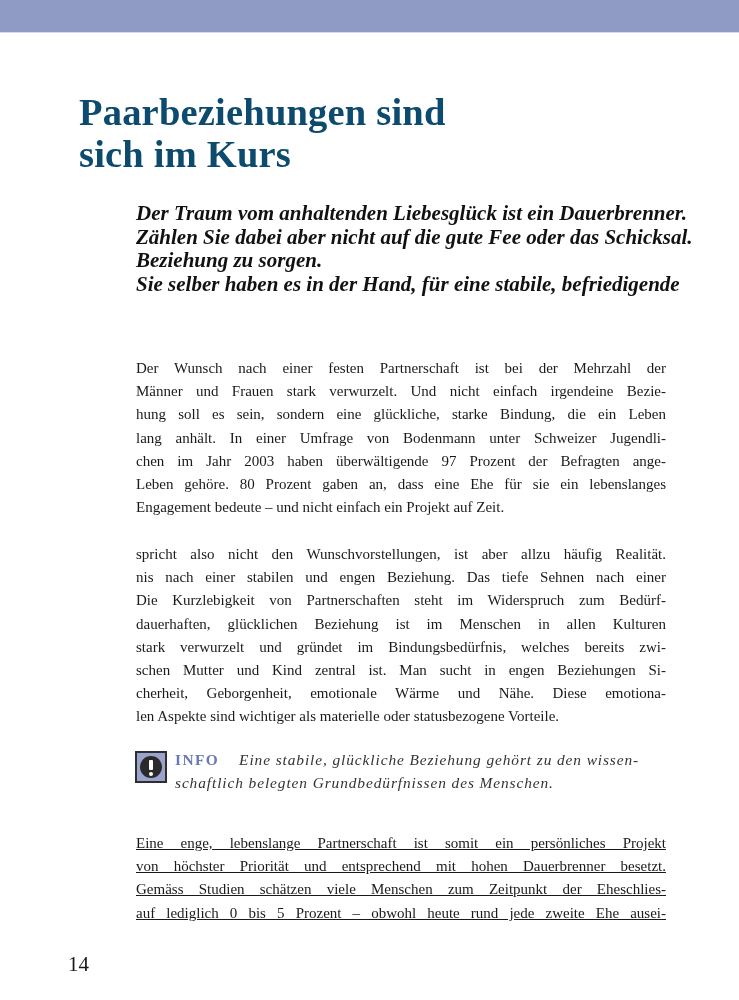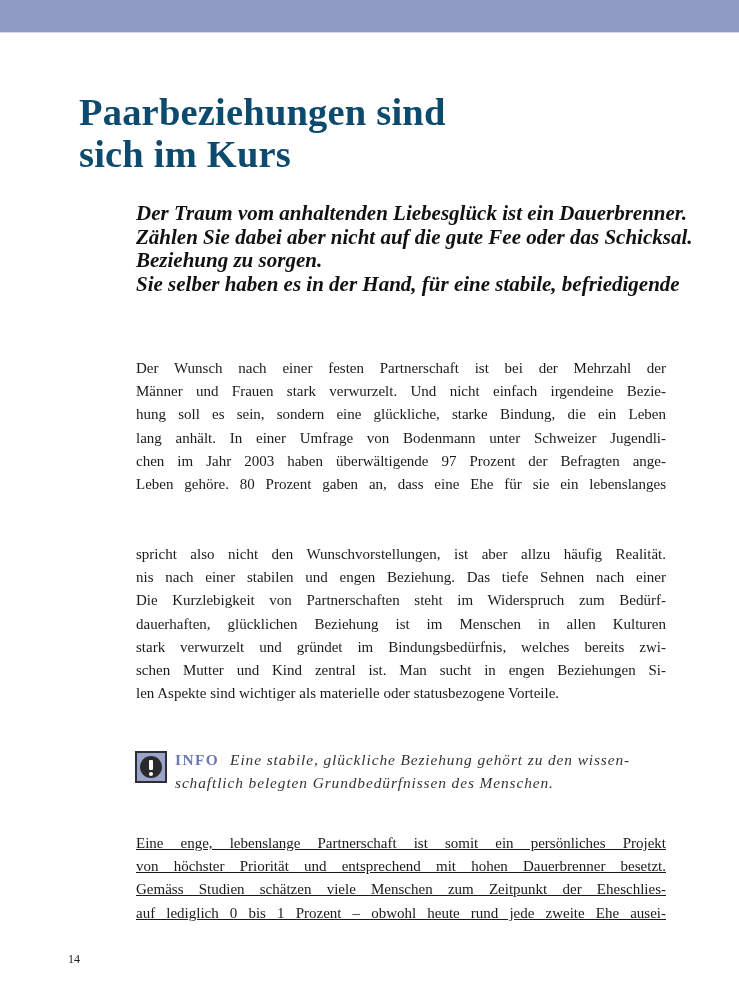--- a/index.html
+++ b/index.html
@@ -122,28 +122,28 @@
       font-style: italic;
       letter-spacing: 0.9px;
       color: #333333;
     }
     .info-text span.line { display: block; white-space: nowrap; }
     .info-label {
       font-style: normal;
       font-weight: bold;
       color: #6a78b4;
       letter-spacing: 1.4px;
-      margin-right: 11px;
+      margin-right: 20px;
     }
 
     .page-number {
       position: absolute;
       left: 68px;
       top: 952px;
-      font-size: 12px;
+      font-size: 21px;
       color: #1a1a1a;
     }
   </style>
 </head>
 <body>
 
 <div class="top-band" style="background: rgb(143, 155, 196);"></div>
 
 <h1 class="chapter-title">
   <span style="display:block">Paarbeziehungen sind</span>
@@ -157,44 +157,46 @@
   <span>Sie selber haben es in der Hand, für eine stabile, befriedigende</span>
 </p>
 
 <p class="body-text" id="para1">
   <span class="line">Der Wunsch nach einer festen Partnerschaft ist bei der Mehrzahl der</span>
   <span class="line">Männer und Frauen stark verwurzelt. Und nicht einfach irgendeine Bezie-</span>
   <span class="line">hung soll es sein, sondern eine glückliche, starke Bindung, die ein Leben</span>
   <span class="line">lang anhält. In einer Umfrage von Bodenmann unter Schweizer Jugendli-</span>
   <span class="line">chen im Jahr 2003 haben überwältigende 97 Prozent der Befragten ange-</span>
   <span class="line">Leben gehöre. 80 Prozent gaben an, dass eine Ehe für sie ein lebenslanges</span>
+  <span class="line last">Engagement bedeute – und nicht einfach ein Projekt auf Zeit.</span>
 </p>
 
 <p class="body-text" id="para2">
   <span class="line">spricht also nicht den Wunschvorstellungen, ist aber allzu häufig Realität.</span>
   <span class="line">nis nach einer stabilen und engen Beziehung. Das tiefe Sehnen nach einer</span>
   <span class="line">Die Kurzlebigkeit von Partnerschaften steht im Widerspruch zum Bedürf-</span>
   <span class="line">dauerhaften, glücklichen Beziehung ist im Menschen in allen Kulturen</span>
   <span class="line">stark verwurzelt und gründet im Bindungsbedürfnis, welches bereits zwi-</span>
   <span class="line">schen Mutter und Kind zentral ist. Man sucht in engen Beziehungen Si-</span>
+  <span class="line">cherheit, Geborgenheit, emotionale Wärme und Nähe. Diese emotiona-</span>
   <span class="line last">len Aspekte sind wichtiger als materielle oder statusbezogene Vorteile.</span>
 </p>
 
 <div class="info-box">
   <div class="info-icon">
     <div class="circle"></div>
     <div class="bar"></div>
     <div class="dot"></div>
   </div>
   <div class="info-text">
     <span class="line"><span class="info-label" style="color: rgb(106, 120, 180);">INFO</span><span>Eine stabile, glückliche Beziehung gehört zu den wissen-</span></span>
     <span class="line">schaftlich belegten Grundbedürfnissen des Menschen.</span>
   </div>
 </div>
 
 <p class="body-text" id="para3">
   <span class="line">Eine enge, lebenslange Partnerschaft ist somit ein persönliches Projekt</span>
   <span class="line">von höchster Priorität und entsprechend mit hohen Dauerbrenner besetzt.</span>
   <span class="line">Gemäss Studien schätzen viele Menschen zum Zeitpunkt der Eheschlies-</span>
-  <span class="line">auf lediglich 0 bis 1 Prozent – obwohl heute rund jede zweite Ehe ausei-</span>
+  <span class="line">auf lediglich 0 bis 5 Prozent – obwohl heute rund jede zweite Ehe ausei-</span>
 </p>
 
 <div class="page-number">14</div>
 
 </body></html>

